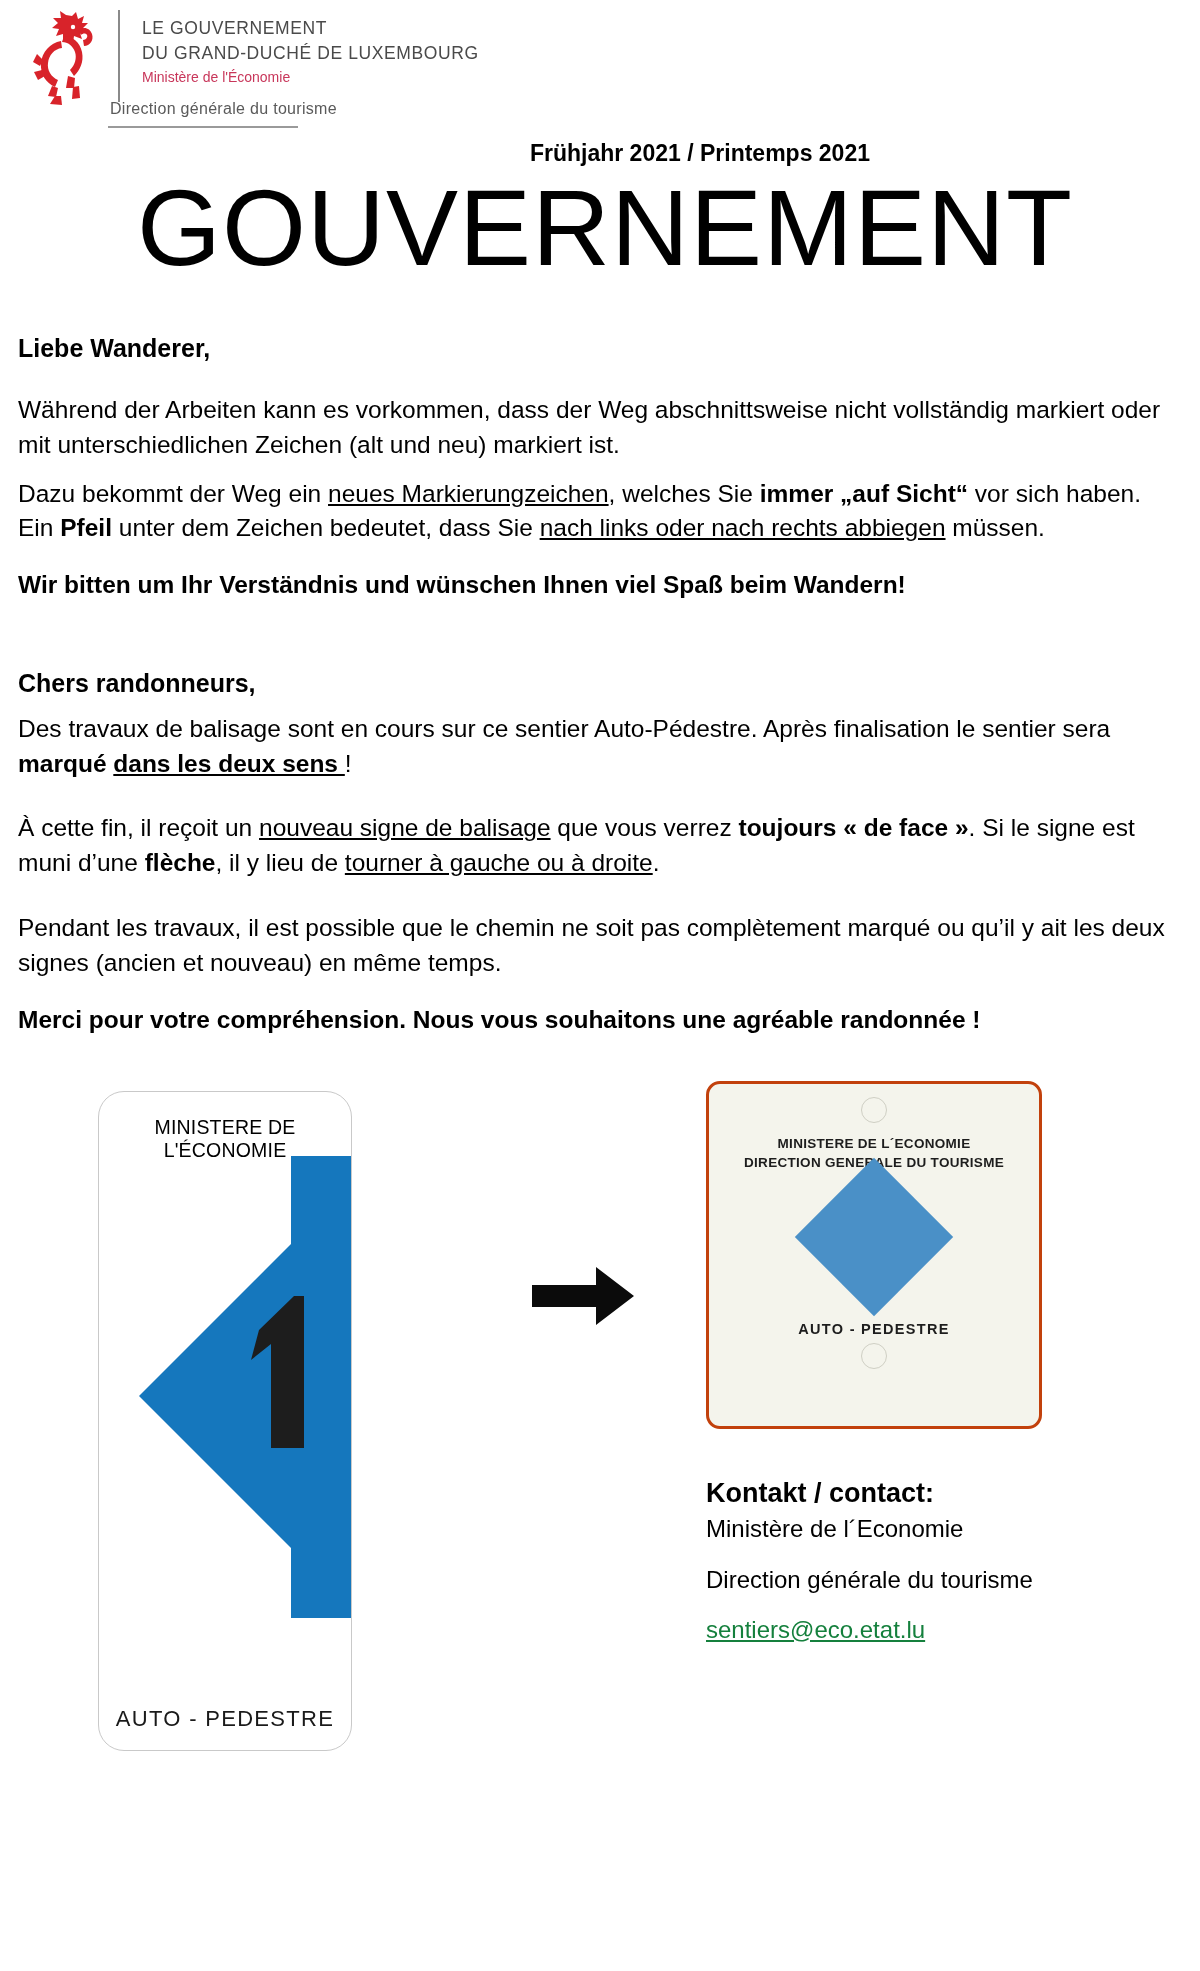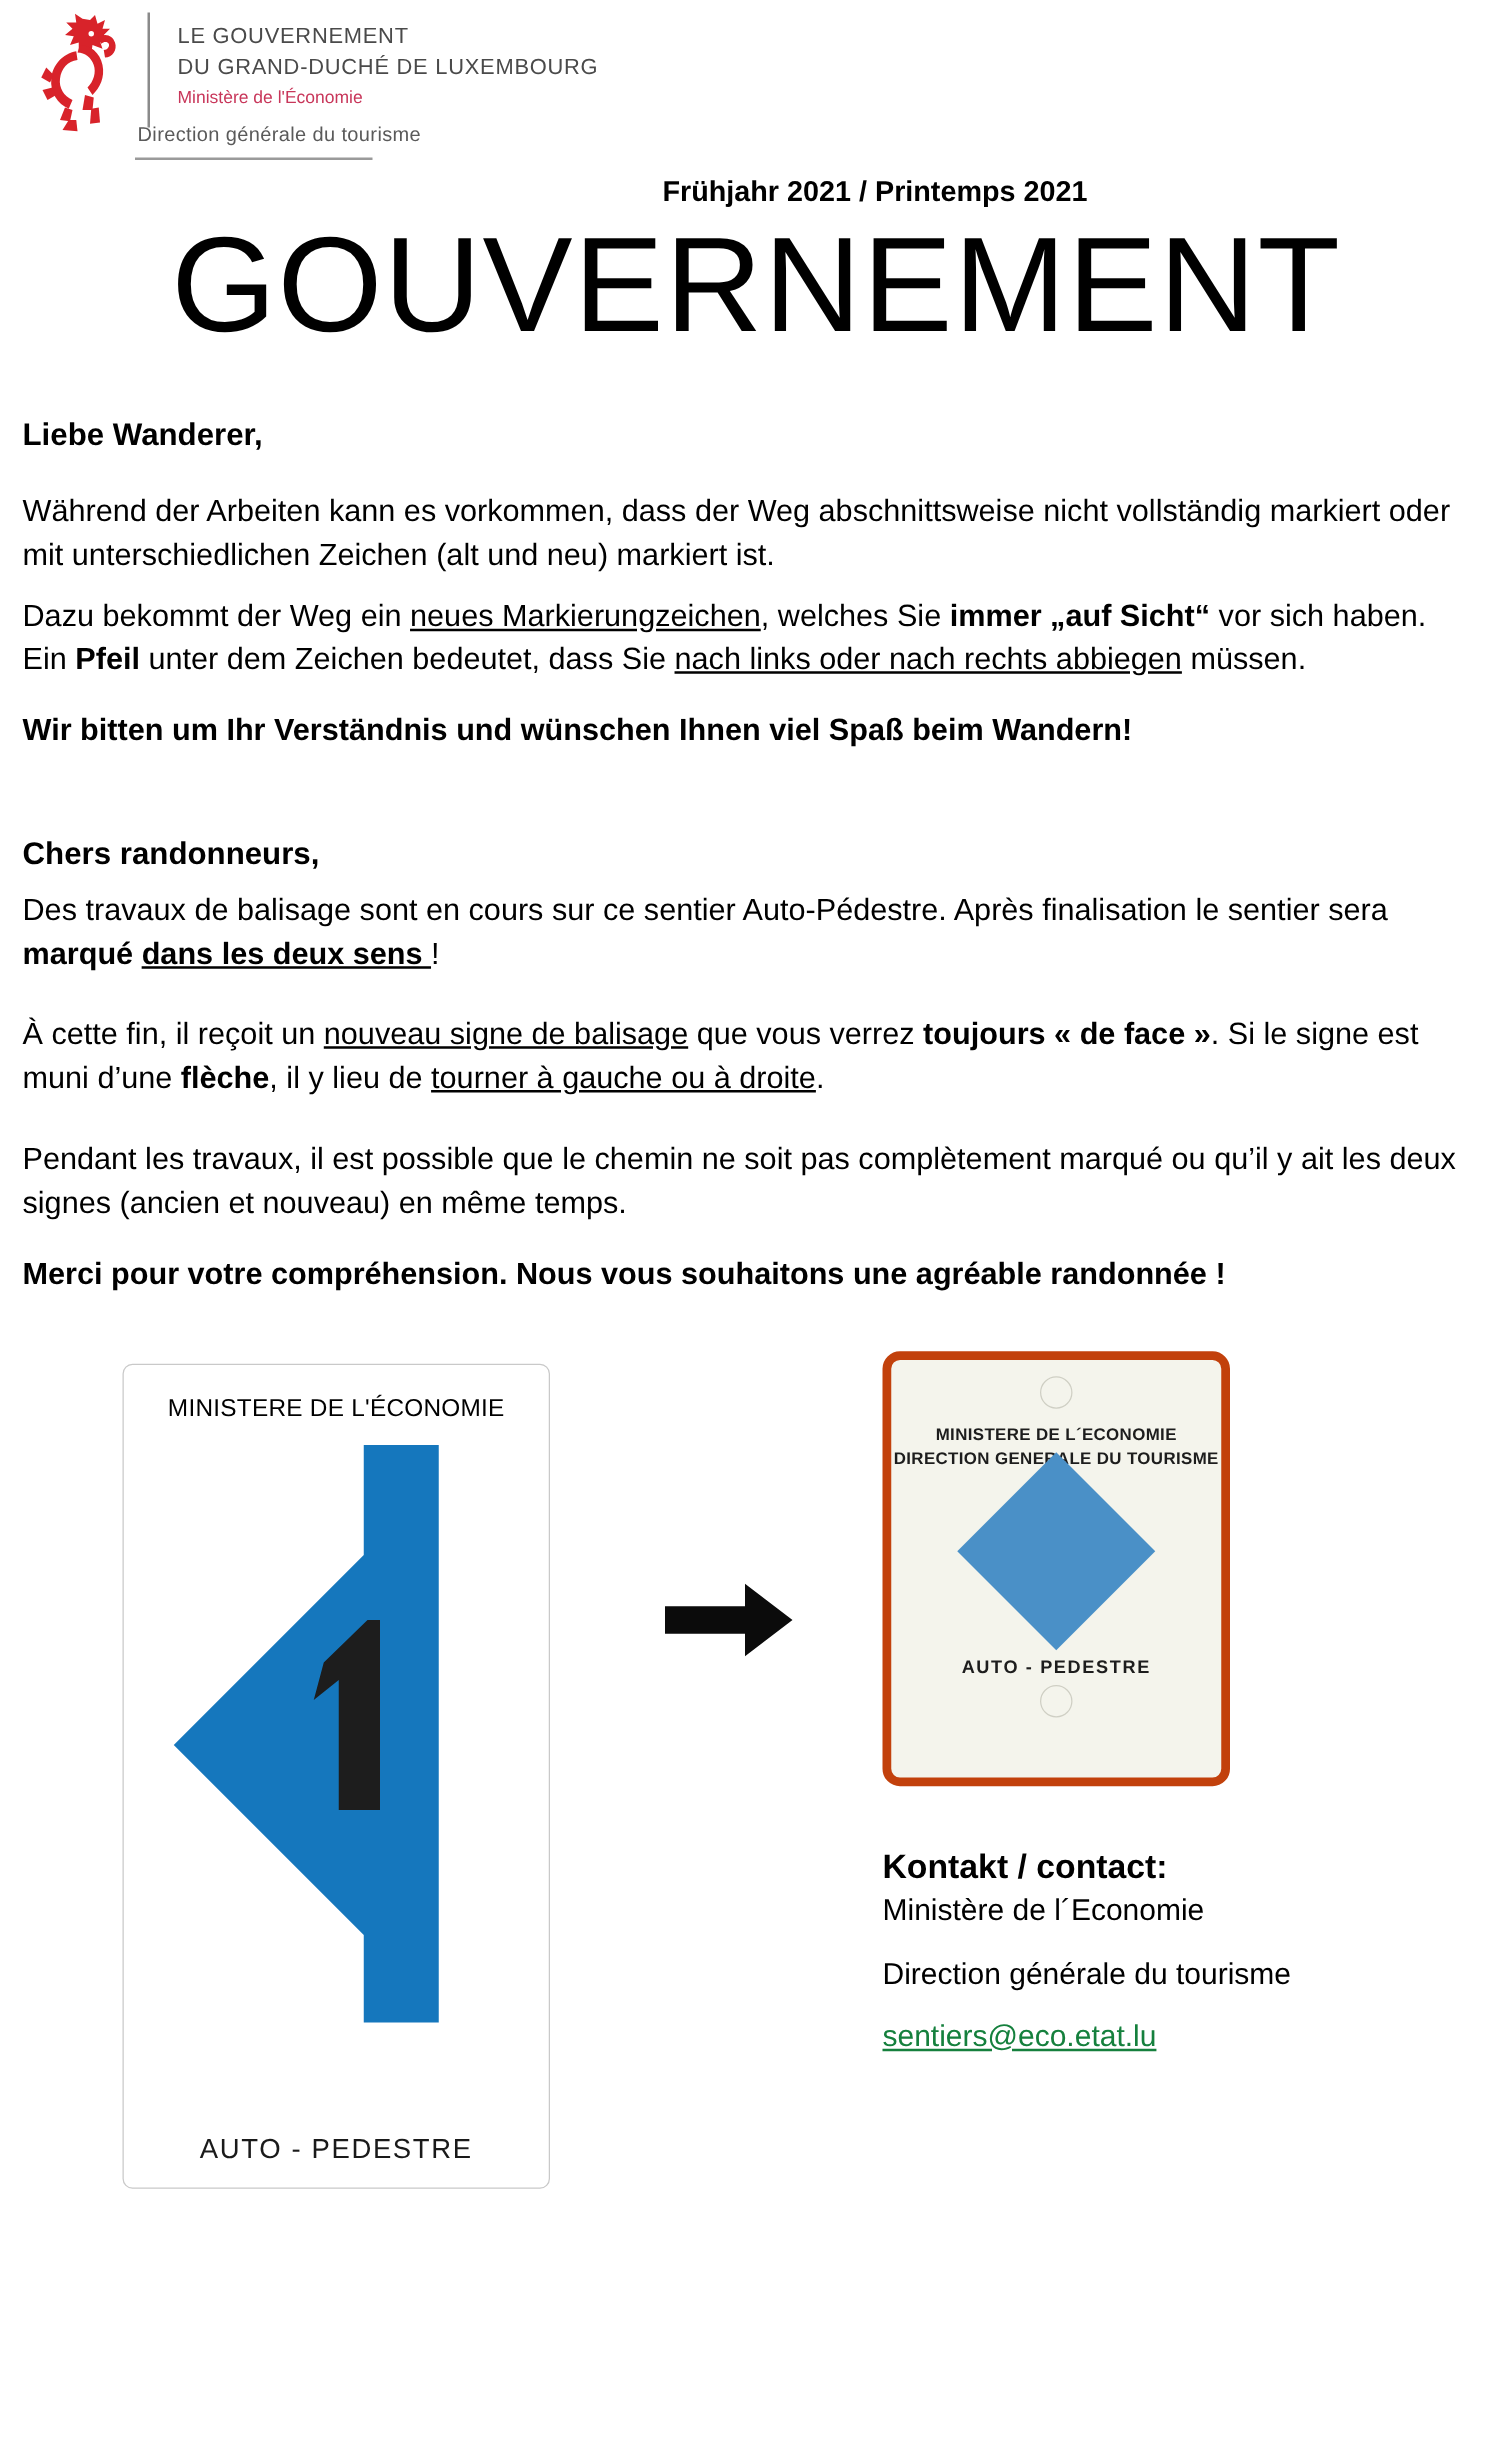--- a/index.html
+++ b/index.html
@@ -123,25 +123,25 @@
     position: relative;
     margin-top: 44px;
     height: 700px;
   }
 
   
   .sign-old {
     position: absolute;
     left: 80px;
     top: 10px;
-    width: 342px;
+    width: 254px;
     height: 660px;
     background: #ffffff;
     border: 1.5px solid #c9c9c9;
-    border-radius: 8px;
+    border-radius: 26px;
     box-sizing: border-box;
     overflow: hidden;
   }
   .sign-old-title {
     position: absolute;
     top: 24px;
     left: 0; right: 0;
     text-align: center;
     font-size: 19.5px;
     font-weight: 500;
@@ -172,24 +172,24 @@
     top: 180px;
     width: 110px;
     height: 70px;
   }
 
   
   .sign-new {
     position: absolute;
     left: 688px;
     top: 0px;
-    width: 278px;
+    width: 336px;
     height: 348px;
     background: #f4f4ec;
-    border: 7px solid #c2410c;
+    border: 3px solid #c2410c;
     border-radius: 14px;
     box-sizing: border-box;
     overflow: hidden;
   }
   .hole {
     width: 24px;
     height: 24px;
     border: 1.5px solid #cfcfc4;
     border-radius: 50%;
     margin: 0 auto;

